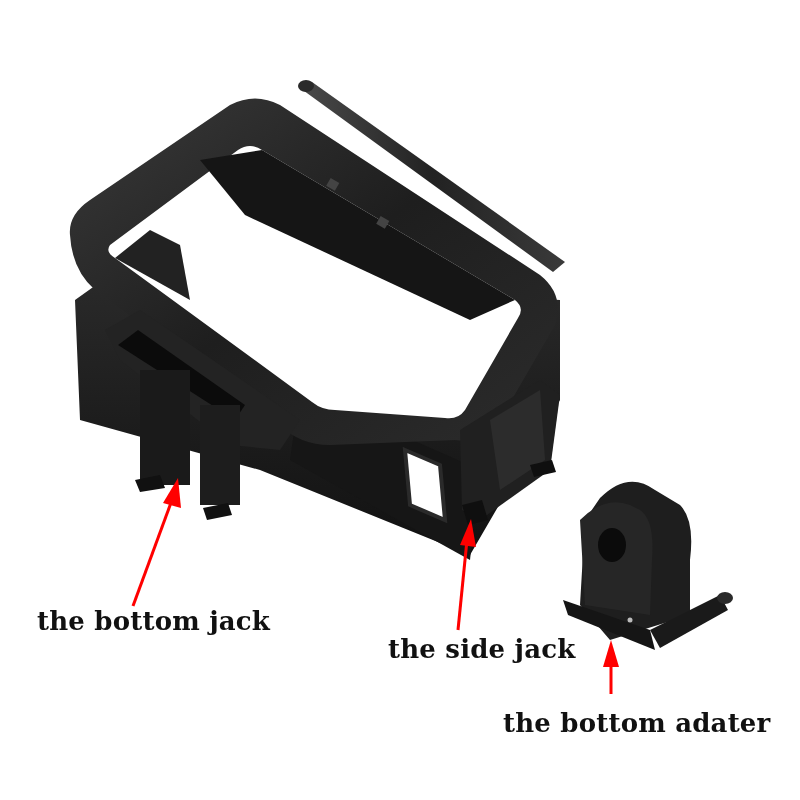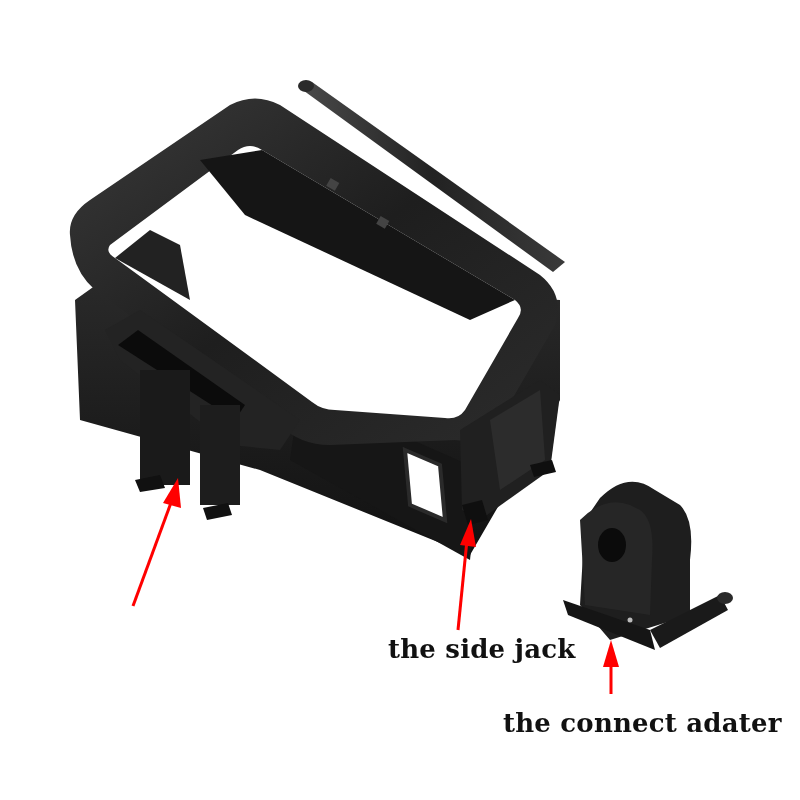--- a/index.html
+++ b/index.html
@@ -94,15 +94,16 @@
     <g>
       <line x1="458" y1="630" x2="467" y2="540" stroke="#ff0000" stroke-width="3"></line>
       <polygon points="471,519 460,545 476,547" fill="#ff0000"></polygon>
     </g>
     <g>
       <line x1="611" y1="694" x2="611" y2="665" stroke="#ff0000" stroke-width="3"></line>
       <polygon points="611,640 603,667 619,667" fill="#ff0000"></polygon>
     </g>
   </svg>
 
+  <div class="label" id="lbl-bottom">the bottom jack</div>
   <div class="label" id="lbl-side">the side jack</div>
-  <div class="label" id="lbl-adapter">the connect adater</div>
+  <div class="label" id="lbl-adapter">the bottom adater</div>
 </div>
 
 </body></html>

